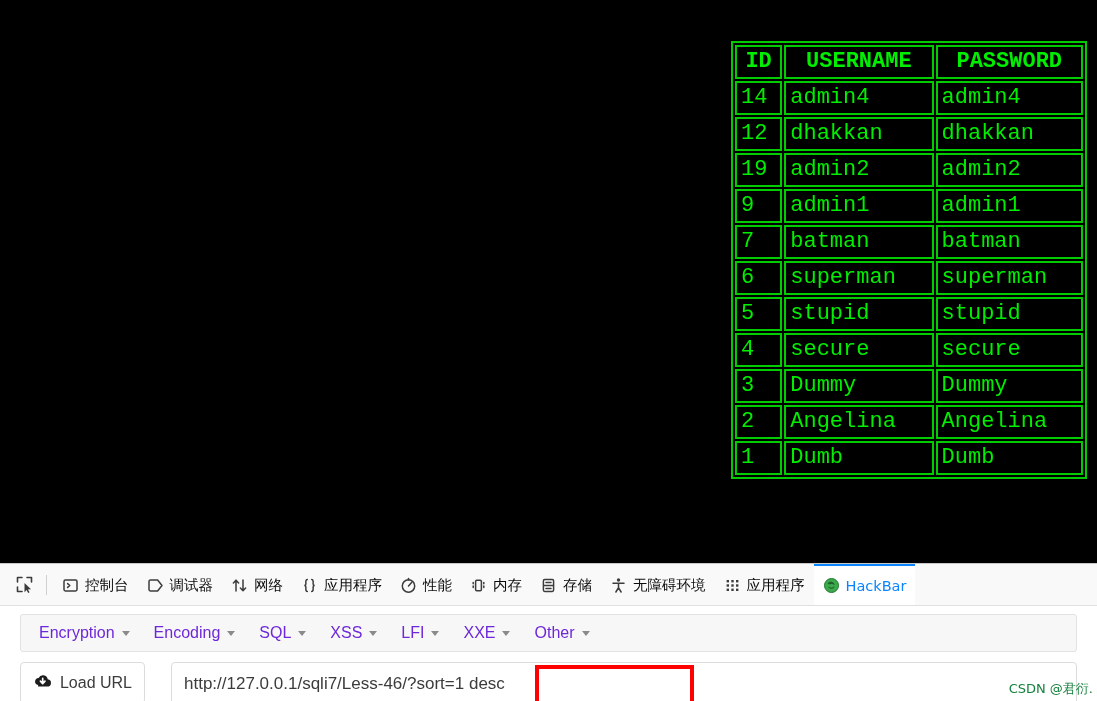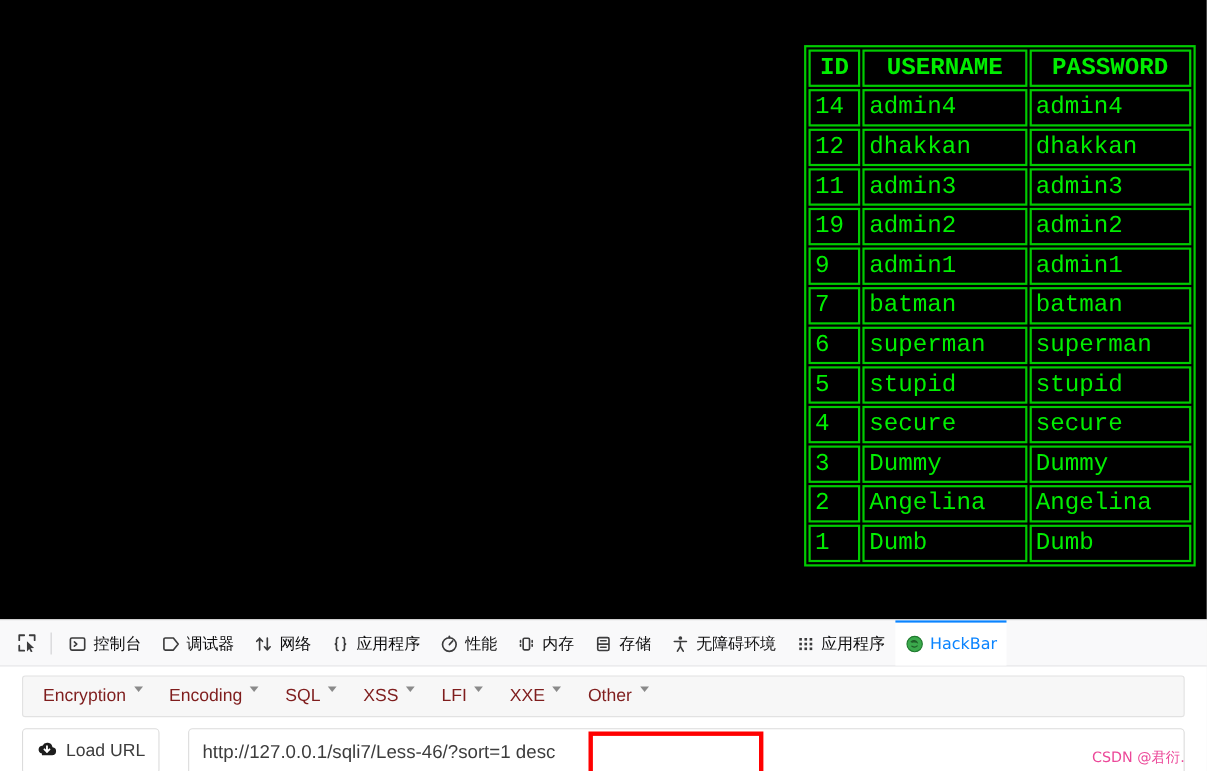--- a/index.html
+++ b/index.html
@@ -123,24 +123,24 @@
     left: 20px; top: 8px;
     width: 1057px; height: 38px;
     background: #f7f7f7;
     border: 1px solid #e2e2e2;
     border-radius: 3px;
     display: flex;
     align-items: center;
     padding-left: 6px;
   }
   .hb-menu-item {
-    display: flex; gap: 7px;
+    display: flex; align-items: center; gap: 7px;
     padding: 6px 12px;
     font-size: 16px;
-    color: #7f1d1d;
+    color: #6d28d9;
     cursor: pointer;
     white-space: nowrap;
   }
   .caret {
     width: 0; height: 0;
     border-left: 4.5px solid transparent;
     border-right: 4.5px solid transparent;
     border-top: 5px solid #8a8a8a;
     display: inline-block;
   }
@@ -181,23 +181,23 @@
   }
   #url-highlight-box {
     position: absolute;
     left: 364px; top: 3px;
     width: 159px; height: 43px;
     border: 4px solid #ff0000;
     pointer-events: none;
   }
   #csdn-watermark {
     position: absolute;
-    right: 20px; top: 74px;
+    right: 4px; top: 74px;
     font-size: 13px;
-    color: #ec4899;
+    color: #15803d;
     white-space: nowrap;
     font-family: "DejaVu Sans", sans-serif;
   }
 </style>
 </head>
 <body>
 
 <div id="page-viewport">
 
 
@@ -212,25 +212,20 @@
     <tbody id="results-body">
         <tr>
           <td class="col-id">14</td>
           <td class="col-user">admin4</td>
           <td class="col-pass">admin4</td>
         </tr>
         <tr>
           <td class="col-id">12</td>
           <td class="col-user">dhakkan</td>
           <td class="col-pass">dhakkan</td>
-        </tr>
-        <tr>
-          <td class="col-id">11</td>
-          <td class="col-user">admin3</td>
-          <td class="col-pass">admin3</td>
         </tr>
         <tr>
           <td class="col-id">19</td>
           <td class="col-user">admin2</td>
           <td class="col-pass">admin2</td>
         </tr>
         <tr>
           <td class="col-id">9</td>
           <td class="col-user">admin1</td>
           <td class="col-pass">admin1</td>

